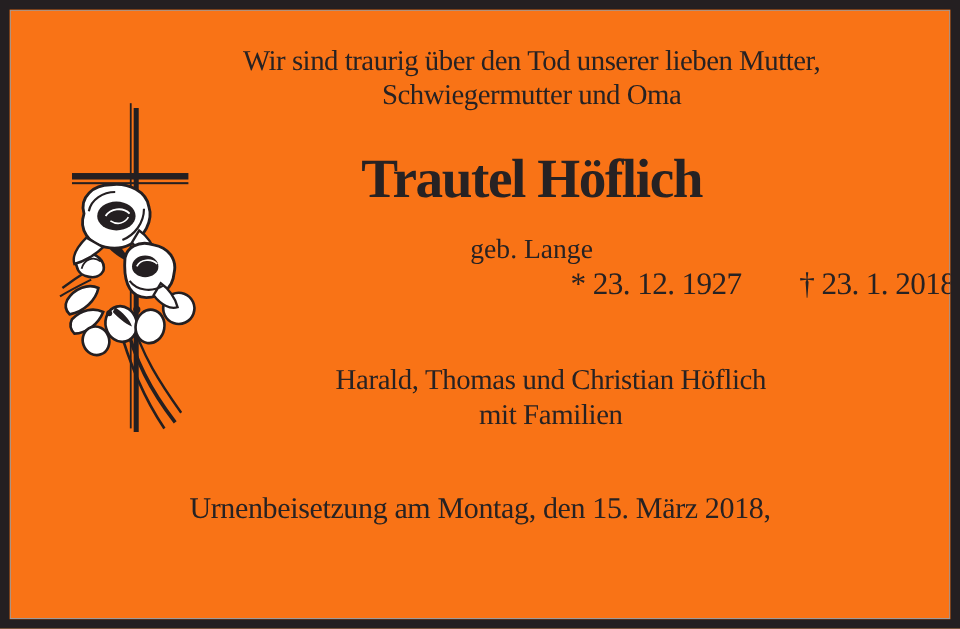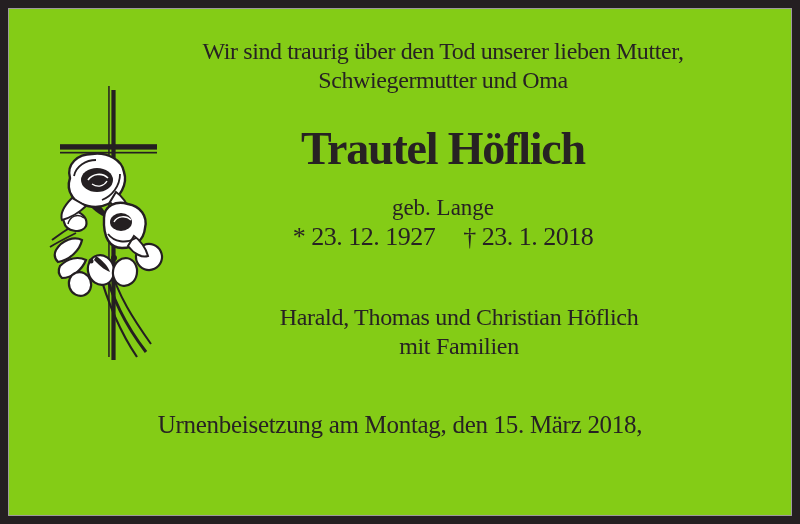--- a/index.html
+++ b/index.html
@@ -1,20 +1,20 @@
 <!DOCTYPE html>
 <html><head>
 <meta charset="utf-8">
 <style>
   html, body { margin: 0; padding: 0; background: #ffffff; }
   .page {
     position: relative;
     width: 800px;
     height: 524px;
-    background: #84cc16;
+    background: #f97316;
     box-sizing: border-box;
     border: 8px solid #241f21;
     box-shadow: inset 0 0 0 1px #9d9a9b;
     font-family: "Liberation Serif", "DejaVu Serif", serif;
     color: #272223;
     overflow: hidden;
   }
   .txt { position: absolute; text-align: center; white-space: nowrap; }
   .intro {
     left: 82px; top: 29px; width: 706px;
@@ -24,21 +24,21 @@
     left: 82px; top: 115px; width: 706px;
     font-size: 46px; font-weight: bold; line-height: 52px; letter-spacing: -1.2px;
   }
   .maiden {
     left: 82px; top: 186px; width: 706px;
     font-size: 23px; line-height: 28px;
   }
   .dates {
     left: 82px; top: 214px; width: 706px;
     font-size: 26px; line-height: 30px; letter-spacing: -0.5px;
-    display: flex; justify-content: center; gap: 28px;
+    display: flex; justify-content: flex-end; gap: 48px;
   }
   .family {
     left: 98px; top: 295px; width: 706px;
     font-size: 24px; line-height: 29px; letter-spacing: -0.3px;
   }
   .service {
     left: 0px; top: 403px; width: 784px;
     font-size: 25px; line-height: 28px; letter-spacing: -0.3px;
   }
   .illustration {

